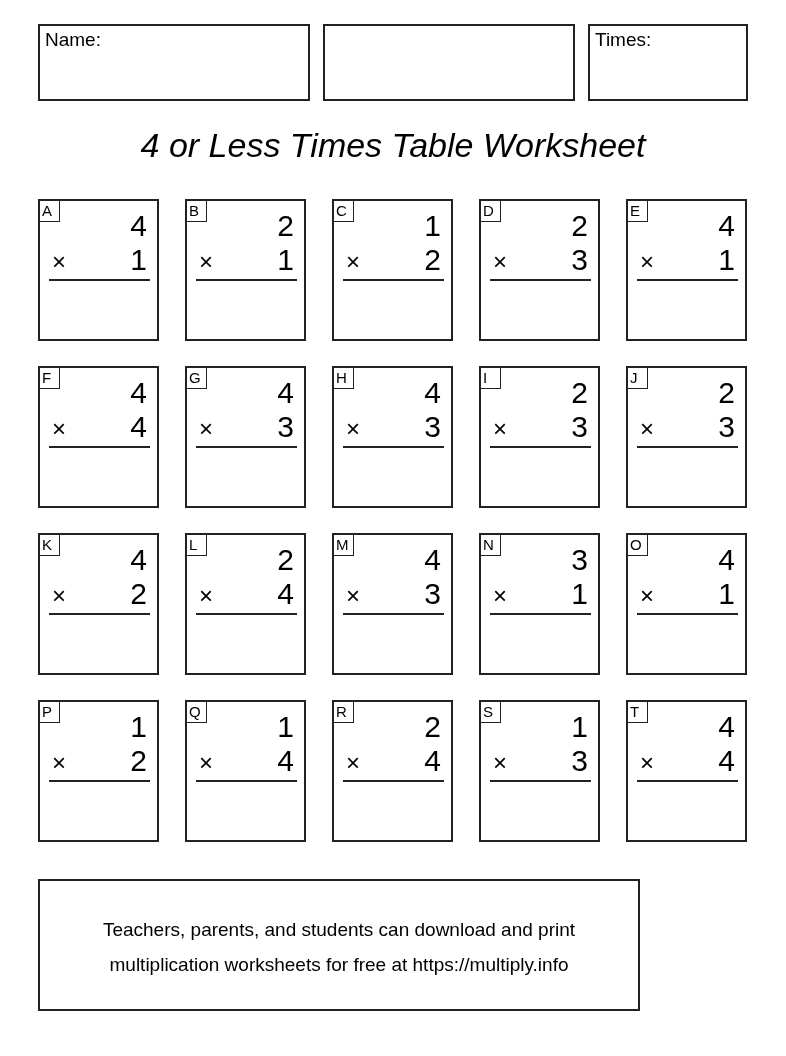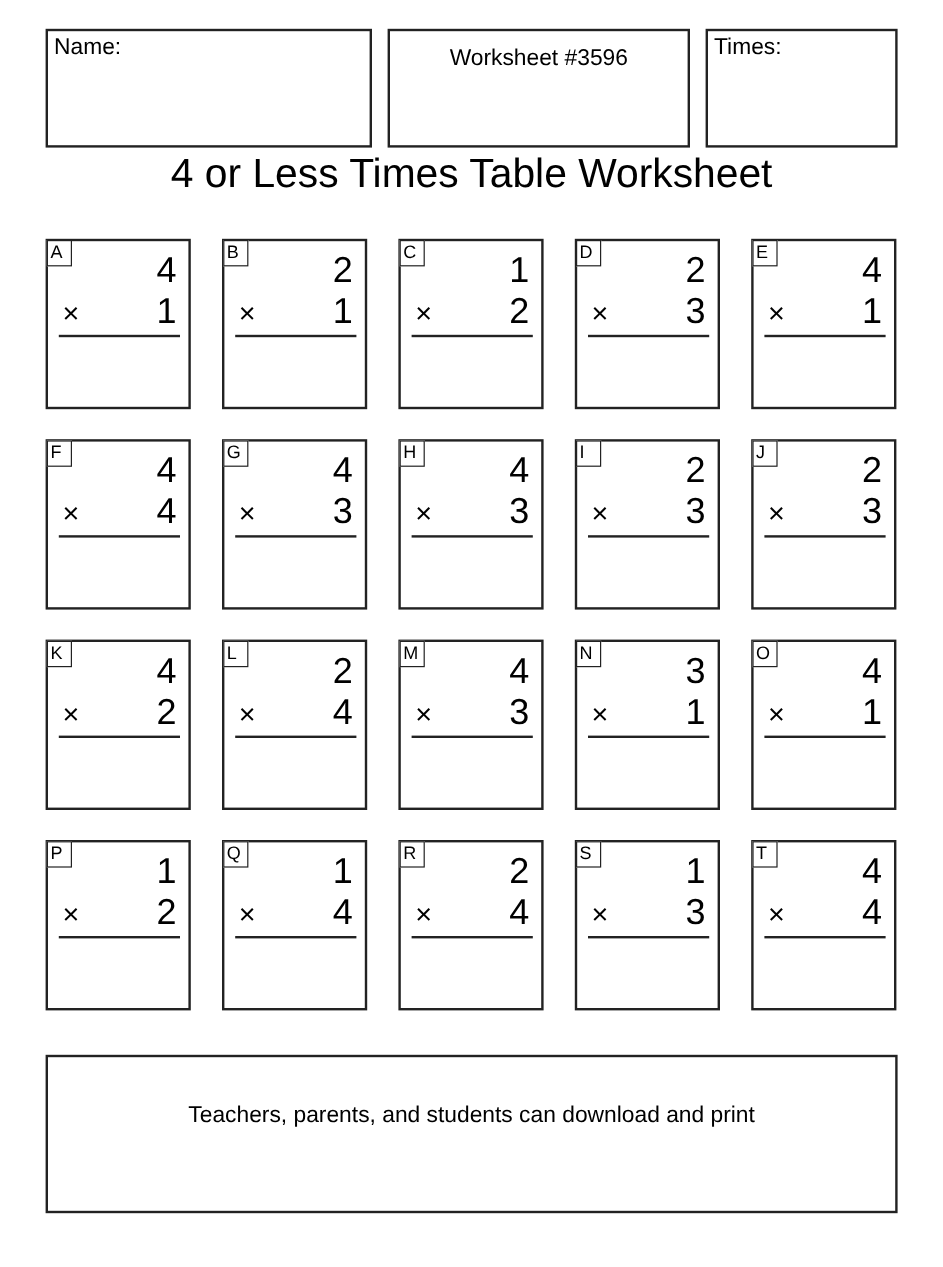--- a/index.html
+++ b/index.html
@@ -2,31 +2,32 @@
 <html><head>
   <meta charset="utf-8">
   <style>
     html, body { margin: 0; padding: 0; background: #ffffff; }
     body {
       width: 786px; height: 1056px; position: relative; overflow: hidden;
       font-family: "Liberation Sans", sans-serif; color: #000;
     }
     .hbox {
       position: absolute; border: 2px solid #222; box-sizing: border-box;
-      top: 24px; height: 99px;
+      top: 24px; height: 77px;
     }
     #name-box { left: 38px; width: 272px; }
     #ws-box { left: 323px; width: 252px; text-align: center; }
     #date-box { left: 588px; width: 160px; }
     .hlabel { position: absolute; left: 5px; top: 3px; font-size: 19px; }
     .ws-line { font-size: 19px; line-height: 30px; }
     #ws-box .ws-wrap { margin-top: 8px; }
     #title {
       position: absolute; top: 126px; left: 0; width: 786px; text-align: center;
       font-size: 34px;
+      font-style: italic;
     }
     .prob {
       position: absolute; width: 121px; height: 142px;
       border: 2px solid #222; box-sizing: border-box;
     }
     .plabel {
       position: absolute; left: -1px; top: -1px; width: 21px; height: 22px;
       border: 1.5px solid #222; box-sizing: border-box; background: #fff;
       font-size: 15px; line-height: 19px; padding-left: 2px;
     }
@@ -35,35 +36,34 @@
     }
     .n1 { top: 10px; }
     .n2 { top: 44px; }
     .times {
       position: absolute; left: 12px; top: 46px; font-size: 24px; line-height: 30px;
     }
     .rule {
       position: absolute; left: 9px; right: 7px; top: 78px; height: 2px; background: #222;
     }
     #footer {
-      position: absolute; left: 38px; top: 879px; width: 710px; height: 132px;
+      position: absolute; left: 38px; top: 879px; width: 602px; height: 132px;
       border: 2px solid #222; box-sizing: border-box; text-align: center;
     }
     #footer .fl { font-size: 19px; line-height: 35px; }
     #footer .fwrap { margin-top: 31px; }
   </style>
 </head>
 <body>
 
 <div class="hbox" id="name-box">
   <span class="hlabel">Name:</span>
 </div>
 <div class="hbox" id="ws-box">
   <div class="ws-wrap">
-    <div class="ws-line">Worksheet #3596</div>
   </div>
 </div>
 <div class="hbox" id="date-box">
   <span class="hlabel">Times:</span>
 </div>
 
 <div id="title">4 or Less Times Table Worksheet</div>
 
 <div id="grid">
     <div class="prob" style="left: 38px; top: 199px;">
@@ -204,14 +204,15 @@
       <span class="n1">4</span>
       <span class="times">×</span>
       <span class="n2">4</span>
       <div class="rule"></div>
     </div>
   </div>
 
 <div id="footer">
   <div class="fwrap">
     <div class="fl">Teachers, parents, and students can download and print</div>
+    <div class="fl">multiplication worksheets for free at https://multiply.info</div>
   </div>
 </div>
 
 </body></html>

